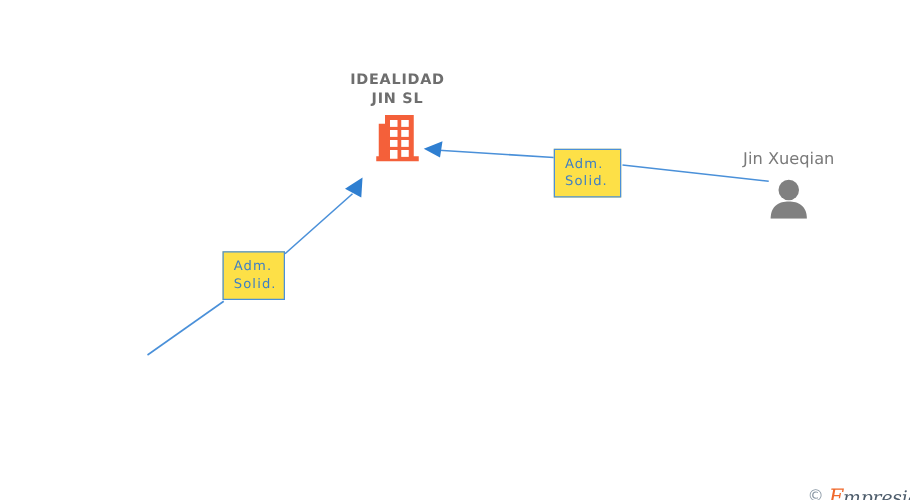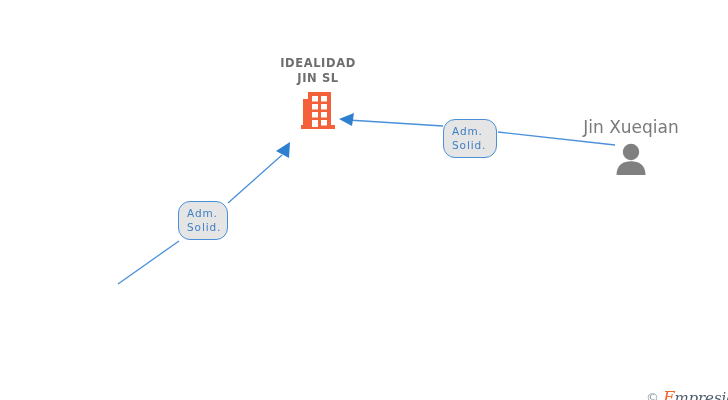--- a/index.html
+++ b/index.html
@@ -44,38 +44,38 @@
   
   .person-node {
     position: absolute;
     text-align: center;
     width: 130px;
   }
   .person-node.right { left: 566px; top: 108px; }
   .person-node.left  { left: 33px;  top: 283px; }
 
   .person-name {
-    font-size: 17px;
+    font-size: 13px;
     color: #7a7a7a;
     line-height: 15px;
     white-space: nowrap;
   }
   .person-icon-wrap {
     display: flex;
     justify-content: center;
   }
   .person-node.right .person-icon-wrap { margin-top: 8px; }
   .person-node.left  .person-name      { margin-top: 8px; }
 
   
   .rel-label {
     position: absolute;
     border: 1.4px solid #4a90d9;
-    border-radius: 12px;
-    background: #e5e5e5;
+    border-radius: 0;
+    background: #fde047;
     color: #3f7fc4;
     font-size: 10.5px;
     line-height: 14px;
     letter-spacing: 0.9px;
     padding: 4px 8px 5px 8px;
     text-align: left;
     white-space: pre-line;
     box-sizing: border-box;
   }
   .rel-label.rel-right { left: 443px; top: 107px; width: 54px; }

